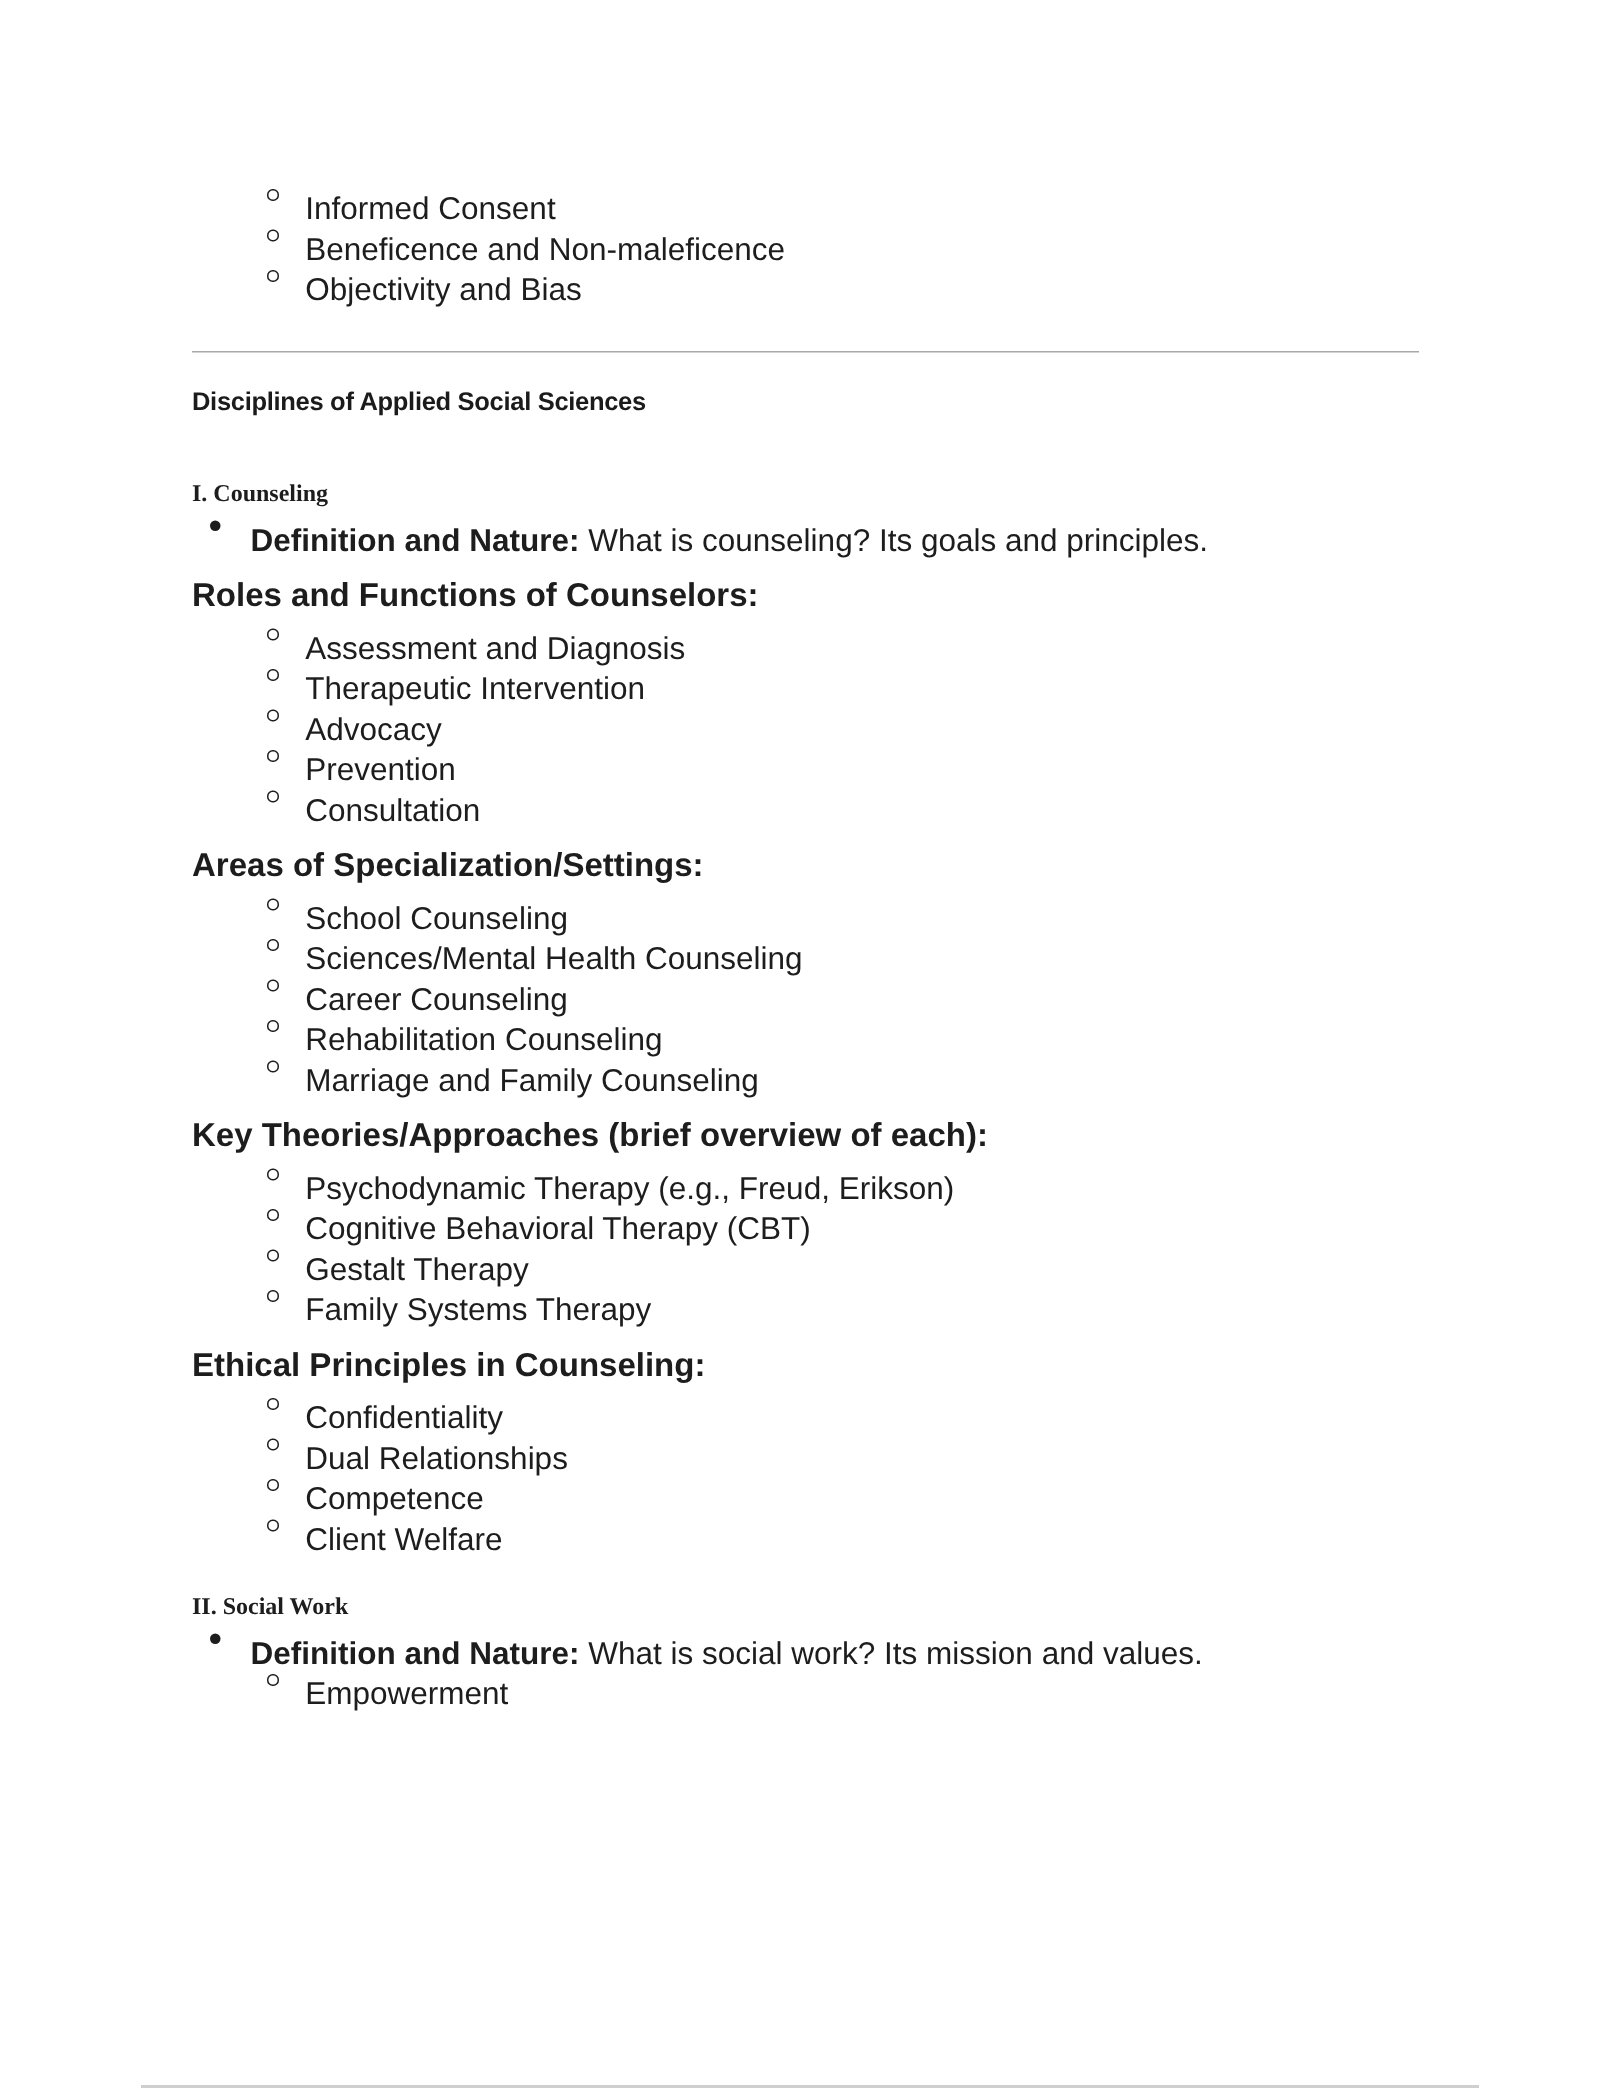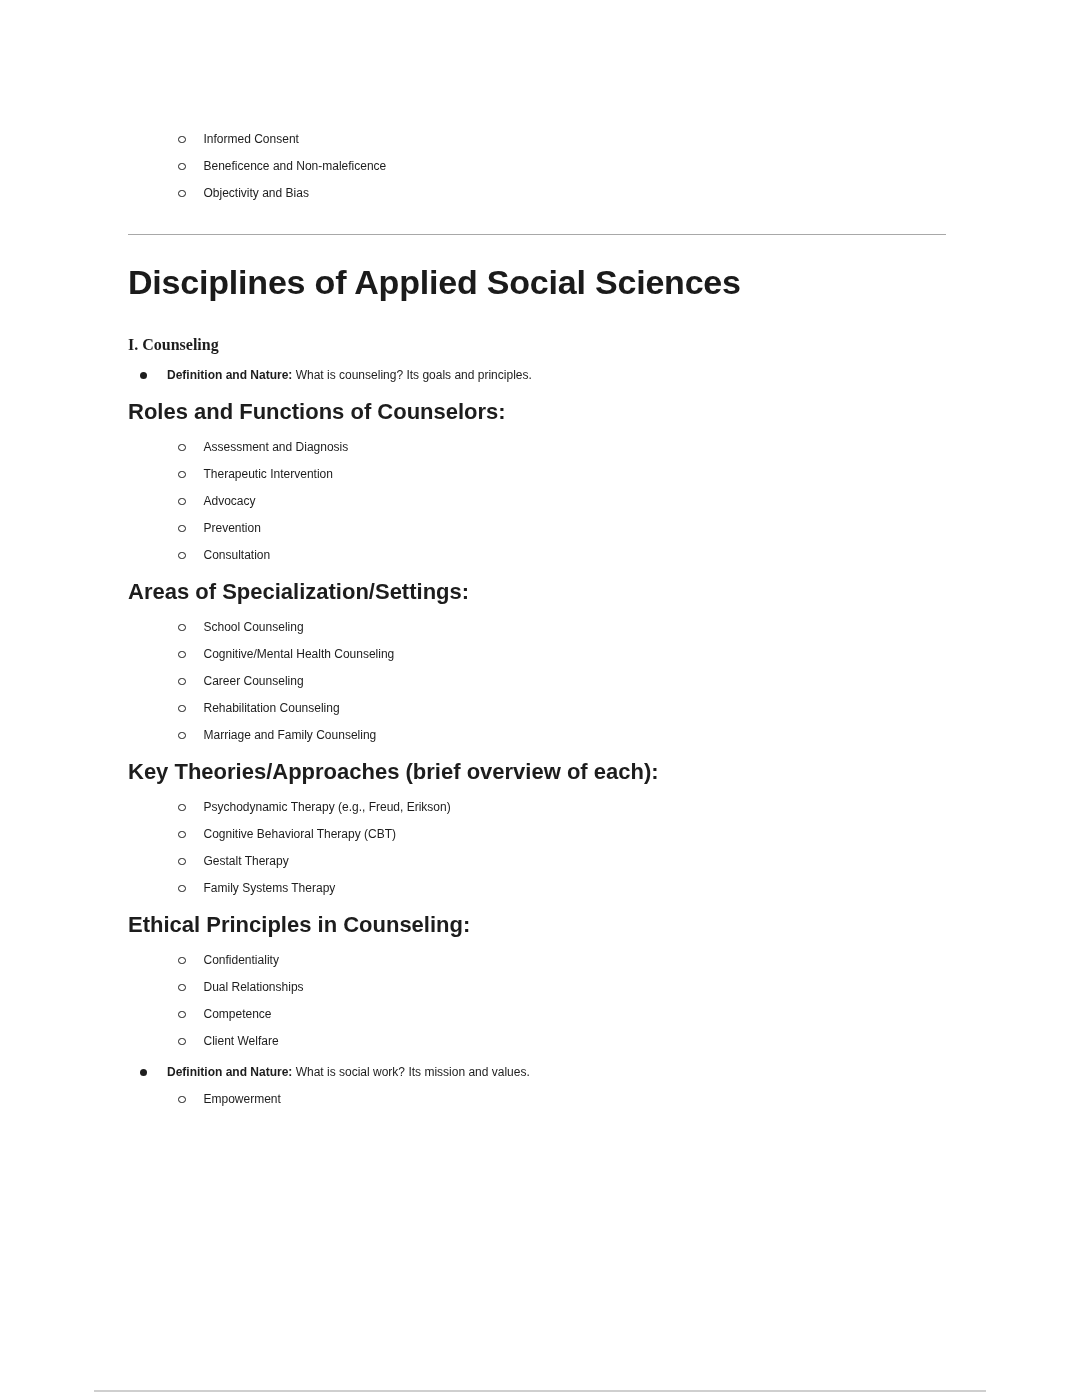--- a/index.html
+++ b/index.html
@@ -13,21 +13,21 @@
     color: #1d1d1d;
   }
   .content {
     position: absolute;
     top: 0; left: 0;
     width: 1080px;
     padding: 126px 134px 0 128px;
     box-sizing: border-box;
   }
   ul { list-style: none; margin: 0; padding: 0; }
-  li { display: flex; align-items: center; line-height: 27px; font-size: 12px; }
+  li { display: flex; align-items: flex-start; line-height: 27px; font-size: 21px; }
   .circle-list li { padding-left: 50px; }
   .disc-list li { padding-left: 12px; }
   .circle {
     flex: 0 0 auto;
     width: 5.5px; height: 5.5px;
     border: 1.5px solid #1d1d1d;
     border-radius: 50%;
     margin-right: 18px;
   }
   .disc {
@@ -38,25 +38,25 @@
     margin-right: 20px;
   }
   .txt { white-space: pre-wrap; }
   .divider {
     border: none;
     border-top: 1px solid #a8a8a8;
     height: 0;
     margin: 27px 0 0 0;
   }
   h1.doc-title {
-    font-size: 34px;
+    font-size: 17px;
     line-height: 37px;
     font-weight: 700;
     letter-spacing: -0.2px;
-    margin: 29px 0 0 0;
+    margin: 14px 0 0 0;
     color: #1b1b1b;
   }
   h2.section-heading {
     font-size: 16px;
     line-height: 27px;
     font-weight: 700;
     margin: 30px 0 0 0;
     font-family: Liberation Serif, serif;
   }
   h2.section-heading.second { margin-top: 18px; }
@@ -134,21 +134,21 @@
     </ul>
 
     <h3 class="group-heading">Areas of Specialization/Settings:</h3>
     <ul class="circle-list">
       <li>
         <span class="circle"></span>
         <span class="txt">School Counseling</span>
       </li>
       <li>
         <span class="circle"></span>
-        <span class="txt">Cognitive/Mental Health Counseling</span>
+        <span class="txt">Sciences/Mental Health Counseling</span>
       </li>
       <li>
         <span class="circle"></span>
         <span class="txt">Career Counseling</span>
       </li>
       <li>
         <span class="circle"></span>
         <span class="txt">Rehabilitation Counseling</span>
       </li>
       <li>
@@ -190,20 +190,21 @@
       <li>
         <span class="circle"></span>
         <span class="txt">Competence</span>
       </li>
       <li>
         <span class="circle"></span>
         <span class="txt">Client Welfare</span>
       </li>
     </ul>
 
+    <h2 class="section-heading second">II. Social Work</h2>
 
     <ul class="disc-list">
       <li>
         <span class="disc"></span>
         <span class="txt def-text"><strong>Definition and Nature:</strong><span> What is social work? Its mission and values.</span></span>
       </li>
     </ul>
 
     <ul class="circle-list">
       <li>

